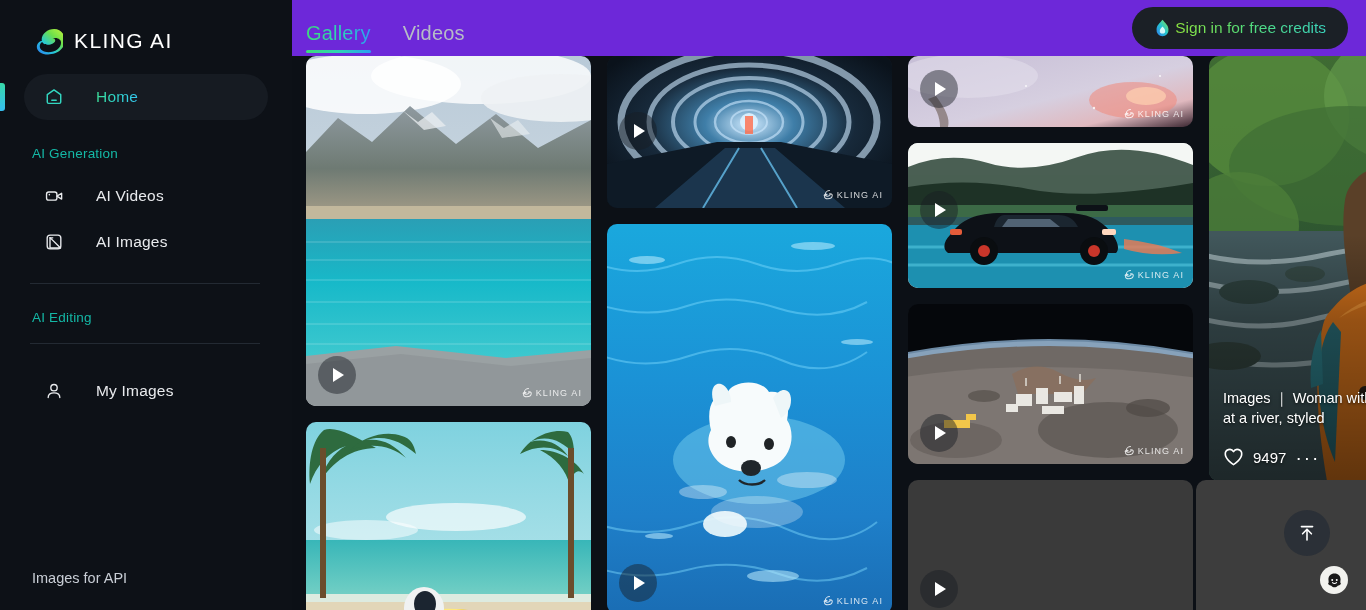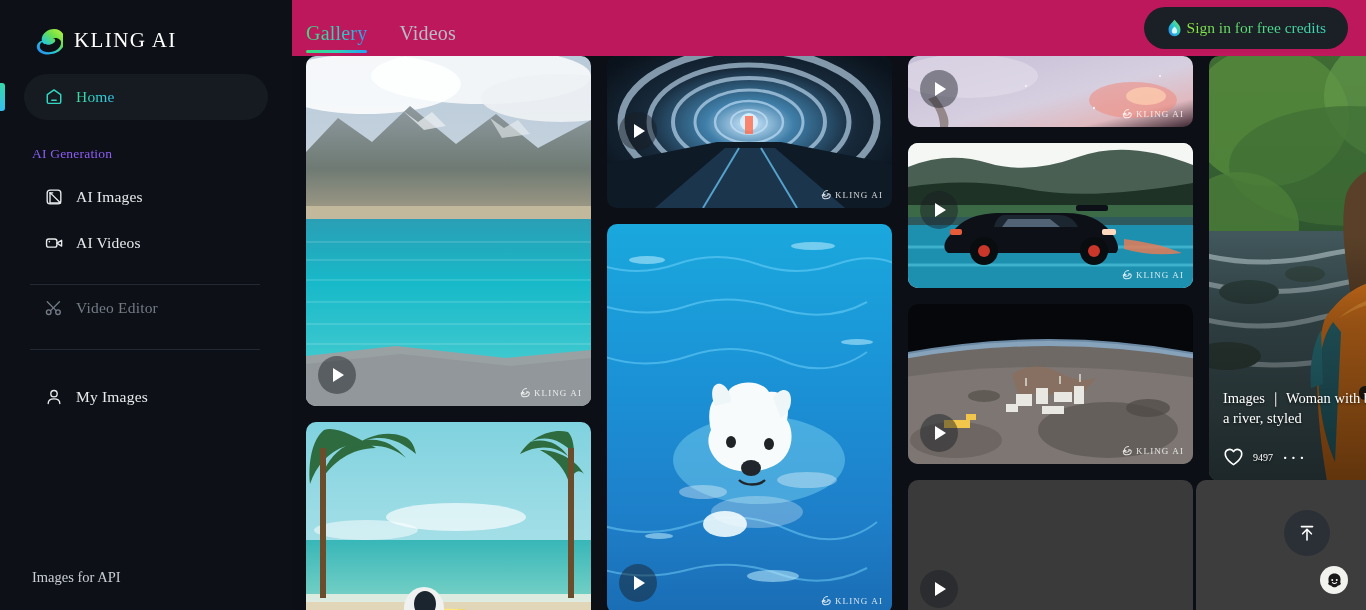--- a/index.html
+++ b/index.html
@@ -3,21 +3,21 @@
 <meta charset="utf-8">
 <title>Kling AI</title>
 <style>
   * { margin:0; padding:0; box-sizing:border-box; }
   html,body {
     width:1366px; height:610px; overflow:hidden;
     background:#0c1016;
     font-family:"Liberation Sans", sans-serif;
     -webkit-font-smoothing:antialiased;
   }
-  #app { display:flex; width:1366px; height:586px; position:relative;font-family:Liberation Serif, serif; }
+  #app { display:flex; width:1366px; height:586px; position:relative; }
 
   
   .sidebar {
     width:292px; height:610px; flex:0 0 292px;
     background:#0d1117;
     position:relative;
     display:flex; flex-direction:column;
     padding:0;
   }
   .brand {
@@ -27,21 +27,21 @@
   .brand-logo { width:31px; height:31px; flex:0 0 31px; display:block; }
   .brand-name {
     font-size:21px; letter-spacing:1.4px; color:#ffffff;
     font-weight:400; line-height:1;
   }
 
   .nav { padding:12px 0 0 0; flex:1 1 auto; }
 
   .nav-item {
     position:relative;
-    display:flex; align-items:center; gap:12px;
+    display:flex; align-items:center; gap:32px;
     margin:0 24px; padding:0 20px;
     height:46px; border-radius:23px;
     cursor:pointer;
   }
   .nav-item .ico { width:20px; height:20px; flex:0 0 20px; display:flex; align-items:center; justify-content:center; }
   .nav-item .lbl { font-size:15.5px; color:#e8eaed; letter-spacing:.2px; }
 
   .nav-item.active { background:#161b22; }
   .nav-item.active .lbl {
     background:linear-gradient(90deg,#3ddc97 0%,#2fd6c9 45%,#35c8f0 100%);
@@ -50,39 +50,39 @@
   .nav-item.active .ico svg { stroke:#33d6c0; }
   .active-bar {
     position:absolute; left:-24px; top:50%; transform:translateY(-50%);
     width:5px; height:28px; border-radius:0 3px 3px 0;
     background:linear-gradient(180deg,#37d9a8,#35bdf0);
   }
   .nav-item.dim .lbl { color:#737b85; }
   .nav-item.dim .ico svg { stroke:#737b85; }
 
   .section-label {
-    font-size:13.5px; color:#8b5cf6; letter-spacing:.2px;
+    font-size:13.5px; color:#14b8a6; letter-spacing:.2px;
     padding:0 0 0 32px; margin-top:26px; margin-bottom:12px;
   }
   .divider { height:1px; background:#232a33; margin:18px 32px 0 30px; }
 
   .apply-api {
     font-size:14.5px; color:#c9ced6; padding:0 0 24px 32px;
     cursor:pointer;
   }
 
   
   .main {
     flex:1 1 auto; height:610px; position:relative;
     background:#0c1016; overflow:hidden;
   }
   .topbar {
     height:56px; display:flex; align-items:center;
     padding:0 18px 0 0; position:relative; z-index:6;
-    background:#be185d;
+    background:#6d28d9;
   }
   .tabs { display:flex; align-items:flex-end; gap:32px; padding-left:14px; height:56px; }
   .tab {
     position:relative; font-size:20px; color:#b6bcc6;
     padding-bottom:11px; cursor:pointer; letter-spacing:.2px;
     display:flex; align-items:flex-end; height:100%;
   }
   .tab.sel {
     background:linear-gradient(90deg,#3ddc7a 0%,#2fd3b5 50%,#2b9ef5 100%);
     -webkit-background-clip:text; background-clip:text; color:transparent;
@@ -151,21 +151,21 @@
     background:linear-gradient(180deg,rgba(0,0,0,0) 42%,rgba(0,0,0,.30) 62%,rgba(0,0,0,.55) 100%);
     display:flex; flex-direction:column; justify-content:flex-end;
     padding:0 0 14px 14px;
   }
   .ov-title {
     font-size:14.5px; color:#fff; line-height:1.42;
     text-shadow:0 1px 3px rgba(0,0,0,.7);
     max-height:42px; overflow:hidden; padding-right:4px;
   }
   .ov-bar { display:flex; align-items:center; gap:9px; margin-top:18px; }
-  .ov-likes { font-size:10px; color:#fff; text-shadow:0 1px 3px rgba(0,0,0,.7); }
+  .ov-likes { font-size:15px; color:#fff; text-shadow:0 1px 3px rgba(0,0,0,.7); }
   .ov-dots { color:#fff; font-size:19px; letter-spacing:2px; line-height:1; cursor:pointer; }
 
   
   .placeholder { background:#3a3a3a; }
 
   
   .to-top {
     position:absolute; right:36px; bottom:54px;
     width:46px; height:46px; border-radius:50%;
     background:#2b3037; display:flex; align-items:center; justify-content:center;
@@ -215,53 +215,43 @@
           </svg>
         </span>
         <span class="lbl">Home</span>
       </div>
 
       <div class="section-label">AI Generation</div>
 
       <div class="nav-item">
         <span class="ico">
           <svg viewBox="0 0 22 22" fill="none" stroke="#e8eaed" stroke-width="1.5" stroke-linecap="round" stroke-linejoin="round">
+            <rect x="2.8" y="6.6" width="11.4" height="9" rx="2.4"></rect>
+            <path d="M14.2 11.2 19.4 8v6.4l-5.2-3.2Z"></path>
+            <circle cx="5.9" cy="9.5" r=".85" fill="#e8eaed" stroke="none"></circle>
+          </svg>
+        </span>
+        <span class="lbl">AI Videos</span>
+      </div>
+
+      <div class="nav-item">
+        <span class="ico">
+          <svg viewBox="0 0 22 22" fill="none" stroke="#e8eaed" stroke-width="1.5" stroke-linecap="round" stroke-linejoin="round">
             <rect x="3.5" y="3.5" width="15" height="15" rx="3.2"></rect>
             <path d="M6.4 6.4h3.2"></path>
             <path d="M18.2 17.6 6.6 6.2v11.4h11.6Z"></path>
           </svg>
         </span>
         <span class="lbl">AI Images</span>
       </div>
 
-      <div class="nav-item">
-        <span class="ico">
-          <svg viewBox="0 0 22 22" fill="none" stroke="#e8eaed" stroke-width="1.5" stroke-linecap="round" stroke-linejoin="round">
-            <rect x="2.8" y="6.6" width="11.4" height="9" rx="2.4"></rect>
-            <path d="M14.2 11.2 19.4 8v6.4l-5.2-3.2Z"></path>
-            <circle cx="5.9" cy="9.5" r=".85" fill="#e8eaed" stroke="none"></circle>
-          </svg>
-        </span>
-        <span class="lbl">AI Videos</span>
-      </div>
-
       <div class="divider"></div>
 
-
-      <div class="nav-item dim">
-        <span class="ico">
-          <svg viewBox="0 0 22 22" fill="none" stroke="#737b85" stroke-width="1.5" stroke-linecap="round" stroke-linejoin="round">
-            <circle cx="5.2" cy="15.6" r="2.5"></circle>
-            <circle cx="15.4" cy="15.6" r="2.5"></circle>
-            <path d="M7.3 13.9 17 4.2"></path>
-            <path d="M13.3 13.9 3.6 4.2"></path>
-          </svg>
-        </span>
-        <span class="lbl">Video Editor</span>
-      </div>
+      <div class="section-label">AI Editing</div>
+
 
       <div class="divider"></div>
 
       <div class="nav-item" style="margin-top:24px;">
         <span class="ico">
           <svg viewBox="0 0 22 22" fill="none" stroke="#e8eaed" stroke-width="1.5" stroke-linecap="round" stroke-linejoin="round">
             <circle cx="11" cy="7.4" r="3.5"></circle>
             <path d="M4.6 18.2c0-3.4 2.9-5.1 6.4-5.1s6.4 1.7 6.4 5.1"></path>
           </svg>
         </span>

